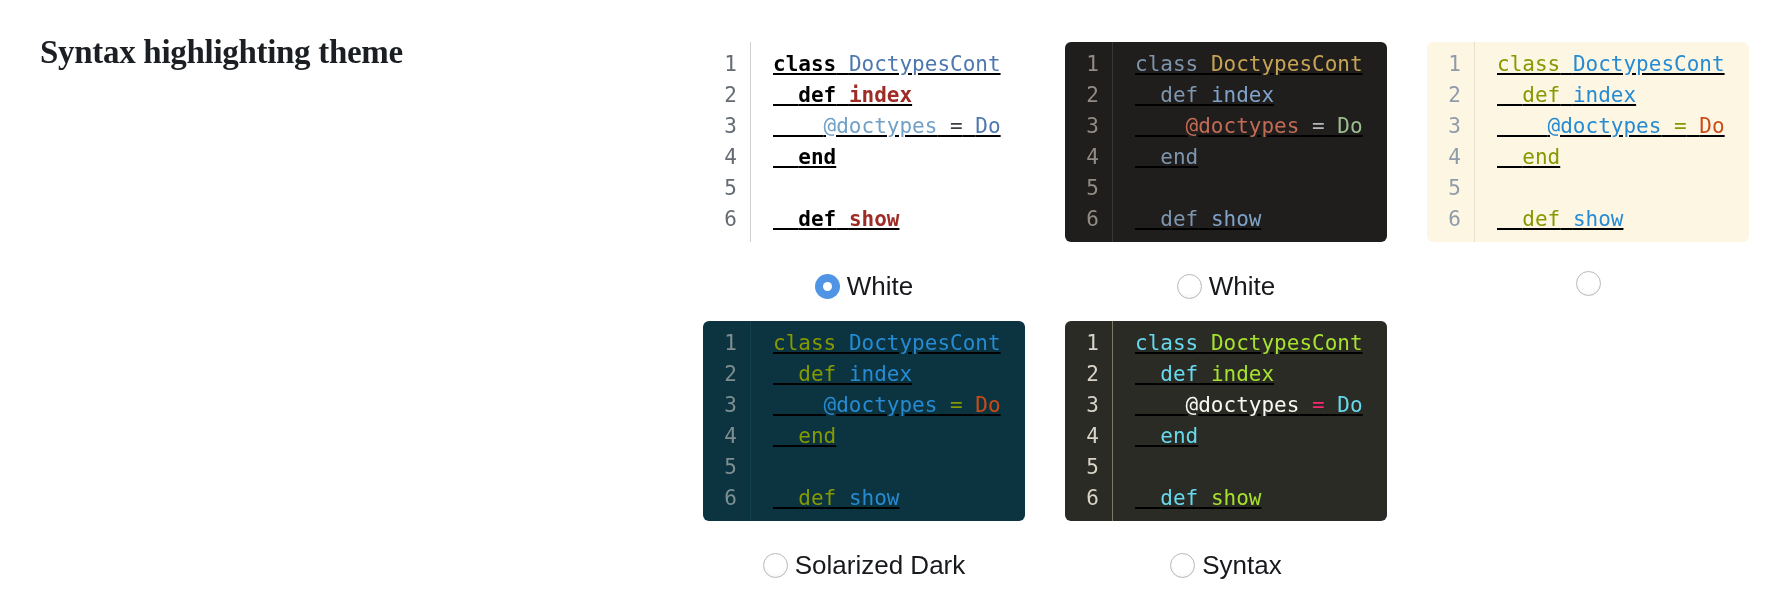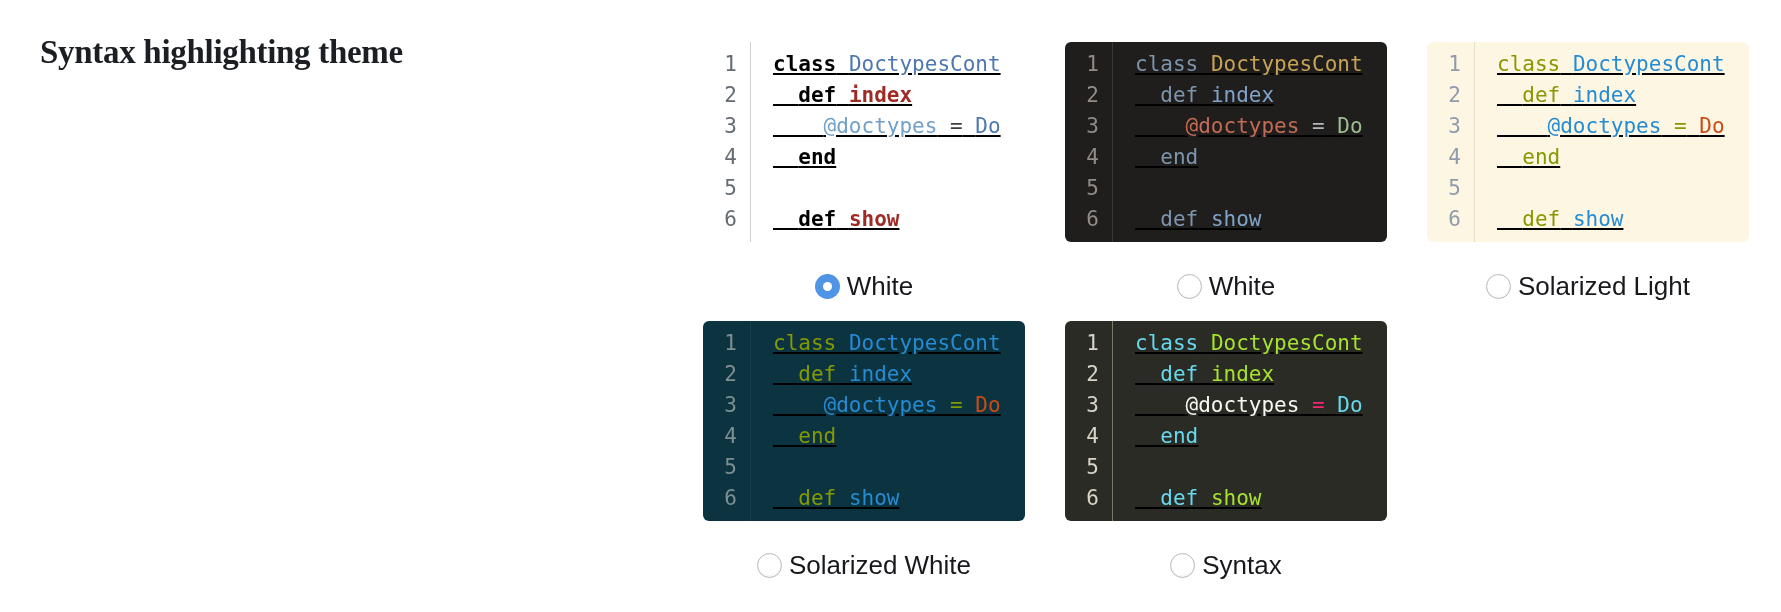--- a/index.html
+++ b/index.html
@@ -107,21 +107,20 @@
               <div class="code-line"><span style="color: rgb(133, 153, 0);">class</span><span style="color: rgb(101, 123, 131);"> </span><span style="color: rgb(38, 139, 210);">DoctypesCont</span></div>
               <div class="code-line"><span style="color: rgb(101, 123, 131);">  </span><span style="color: rgb(133, 153, 0);">def</span><span style="color: rgb(101, 123, 131);"> </span><span style="color: rgb(38, 139, 210);">index</span></div>
               <div class="code-line"><span style="color: rgb(101, 123, 131);">    </span><span style="color: rgb(38, 139, 210);">@doctypes</span><span style="color: rgb(101, 123, 131);"> </span><span style="color: rgb(133, 153, 0);">=</span><span style="color: rgb(101, 123, 131);"> </span><span style="color: rgb(203, 75, 22);">Do</span></div>
               <div class="code-line"><span style="color: rgb(101, 123, 131);">  </span><span style="color: rgb(133, 153, 0);">end</span></div>
               <div class="code-line"></div>
               <div class="code-line"><span style="color: rgb(101, 123, 131);">  </span><span style="color: rgb(133, 153, 0);">def</span><span style="color: rgb(101, 123, 131);"> </span><span style="color: rgb(38, 139, 210);">show</span></div>
             </div>
           </div>
           <div class="radio-row">
             <div class="radio unsel" style="border-color: rgb(185, 185, 185);"></div>
-            <span class="radio-label">Solarized Light</span>
           </div>
         </div>
       </div>
       <div class="theme-row">
         <div class="theme-cell">
           <div class="preview" style="background: rgb(11, 52, 64);">
             <div class="gutter" style="border-right-color: rgb(20, 65, 78); color: rgb(127, 143, 145);">
               <div class="ln">1</div>
               <div class="ln">2</div>
               <div class="ln">3</div>
@@ -133,21 +132,21 @@
               <div class="code-line"><span style="color: rgb(133, 153, 0);">class</span><span style="color: rgb(131, 148, 150);"> </span><span style="color: rgb(38, 139, 210);">DoctypesCont</span></div>
               <div class="code-line"><span style="color: rgb(131, 148, 150);">  </span><span style="color: rgb(133, 153, 0);">def</span><span style="color: rgb(131, 148, 150);"> </span><span style="color: rgb(38, 139, 210);">index</span></div>
               <div class="code-line"><span style="color: rgb(131, 148, 150);">    </span><span style="color: rgb(38, 139, 210);">@doctypes</span><span style="color: rgb(131, 148, 150);"> </span><span style="color: rgb(133, 153, 0);">=</span><span style="color: rgb(131, 148, 150);"> </span><span style="color: rgb(203, 75, 22);">Do</span></div>
               <div class="code-line"><span style="color: rgb(131, 148, 150);">  </span><span style="color: rgb(133, 153, 0);">end</span></div>
               <div class="code-line"></div>
               <div class="code-line"><span style="color: rgb(131, 148, 150);">  </span><span style="color: rgb(133, 153, 0);">def</span><span style="color: rgb(131, 148, 150);"> </span><span style="color: rgb(38, 139, 210);">show</span></div>
             </div>
           </div>
           <div class="radio-row">
             <div class="radio unsel" style="border-color: rgb(185, 185, 185);"></div>
-            <span class="radio-label">Solarized White</span>
+            <span class="radio-label">Solarized Dark</span>
           </div>
         </div>
         <div class="theme-cell">
           <div class="preview" style="background: rgb(42, 43, 36);">
             <div class="gutter" style="border-right-color: rgb(126, 120, 104); color: rgb(217, 212, 200);">
               <div class="ln">1</div>
               <div class="ln">2</div>
               <div class="ln">3</div>
               <div class="ln">4</div>
               <div class="ln">5</div>

